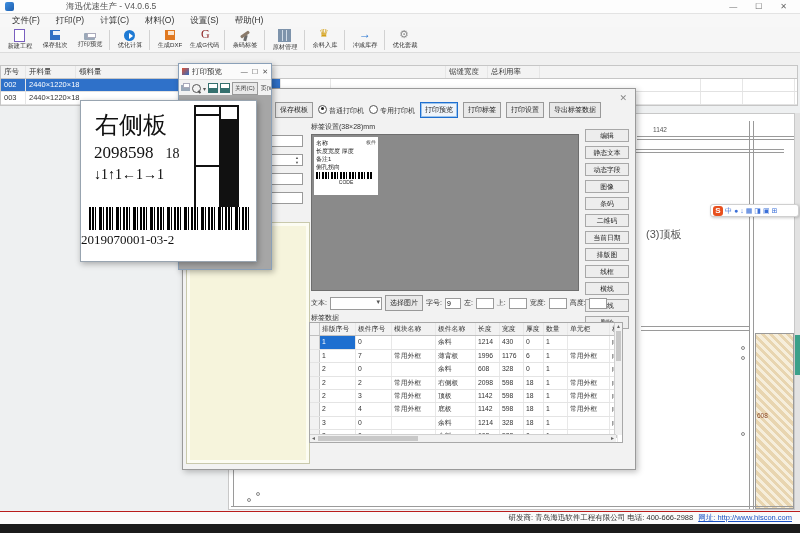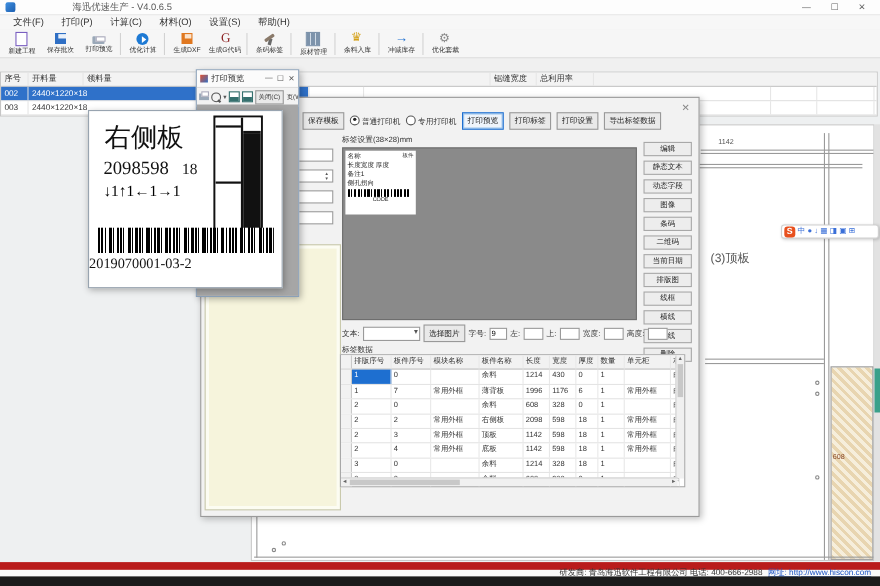--- a/index.html
+++ b/index.html
@@ -72,21 +72,21 @@
   .vscroll-main .thumb{position:absolute;left:0;top:222px;width:5px;height:40px;background:#3aa08a;}
 
   
   .imebar{position:absolute;left:710px;top:139px;width:89px;height:13px;background:#fff;border:1px solid #d0d0d0;
           border-radius:3px;display:flex;align-items:center;gap:2px;padding:0 2px;box-sizing:border-box;box-shadow:1px 1px 3px rgba(0,0,0,.2);}
   .ime-logo{width:10px;height:10px;background:#e8501e;color:#fff;border-radius:3px;font-size:8px;font-weight:bold;
             text-align:center;line-height:10px;}
   .ime-ic{font-size:7px;color:#3a6fd8;line-height:10px;}
 
   
-  .statusbar{position:absolute;left:0;top:511px;width:800px;height:13px;background:#fafafa;border-top:7px solid #b91c1c;
+  .statusbar{position:absolute;left:0;top:511px;width:800px;height:13px;background:#fafafa;border-top:1px solid #b91c1c;
              display:flex;align-items:center;justify-content:flex-end;gap:5px;padding-right:8px;box-sizing:border-box;font-size:7.5px;}
   .statuslink{color:#1a52c4;text-decoration:underline;}
   .taskstrip{position:absolute;left:0;top:524px;width:800px;height:9px;background:#1b1b1b;}
 
   
   .dialog{position:absolute;left:182px;top:88px;width:454px;height:382px;background:#f2f2f2;
           border:1px solid #9a9a9a;box-shadow:2px 2px 6px rgba(0,0,0,.25);box-sizing:border-box;}
   .dlg-close{position:absolute;right:8px;top:4px;font-size:9px;color:#888;}
   .dlg-toprow{position:absolute;left:92px;top:13px;display:flex;align-items:center;gap:5px;font-size:7px;white-space:nowrap;}
   .dbtn{background:#e9e9e9;border:1px solid #999;padding:2px 4px;font-size:7px;color:#222;text-align:center;}

